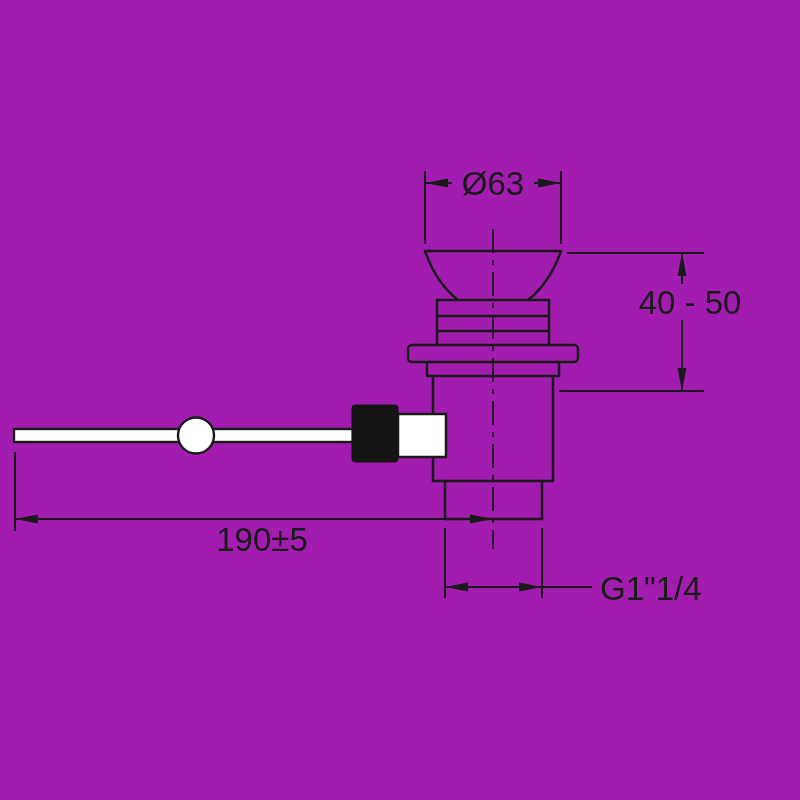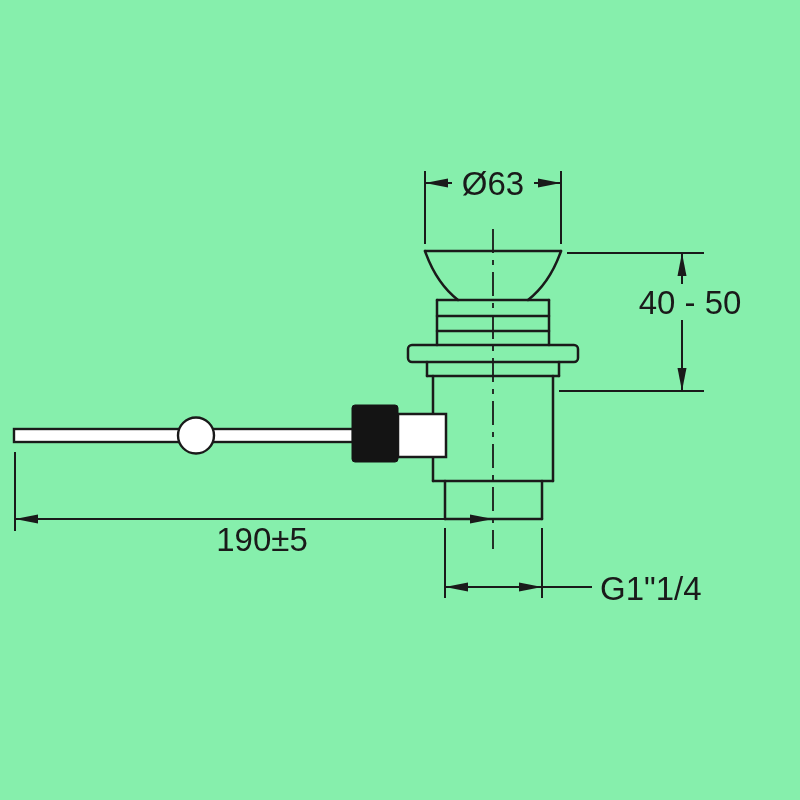--- a/index.html
+++ b/index.html
@@ -4,21 +4,21 @@
 <style>
   html, body {
     margin: 0;
     padding: 0;
     background: #ffffff;
   }
   .stage {
     width: 800px;
     height: 800px;
     position: relative;
-    background: #86efac;
+    background: #a21caf;
     overflow: hidden;
   }
   svg { display: block; }
   text {
     font-family: "Liberation Sans", sans-serif;
     fill: #1a1a1a;
   }
   .dim-text { font-size: 33px; }
 </style>
 </head>

